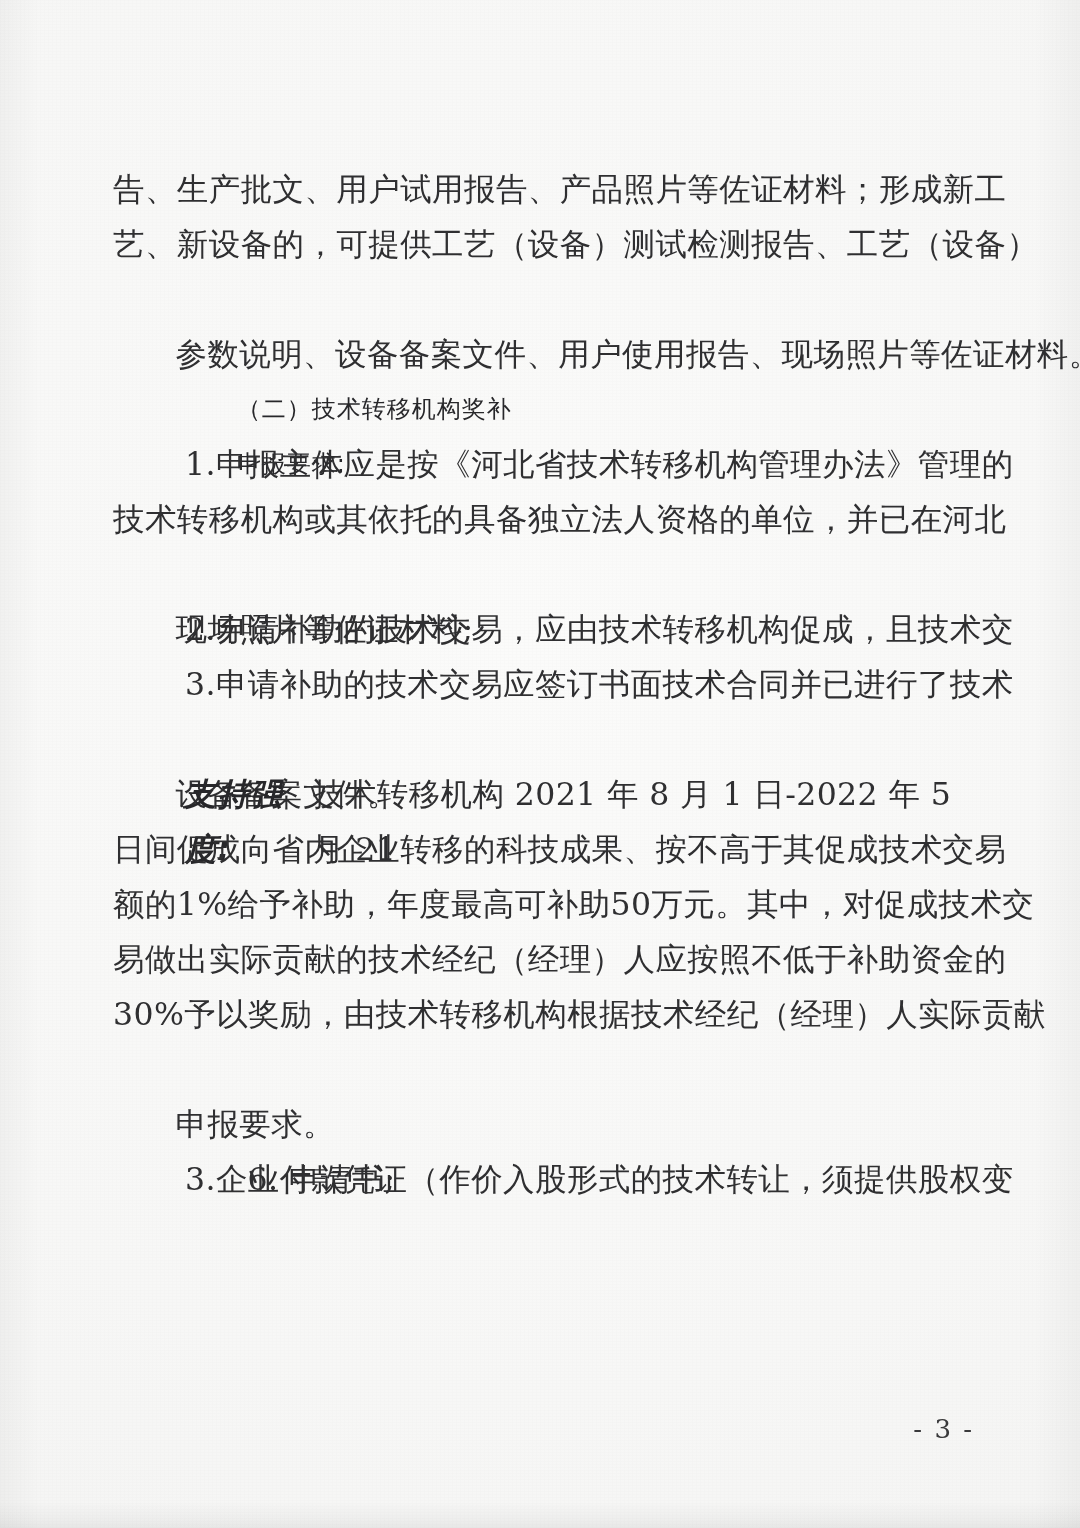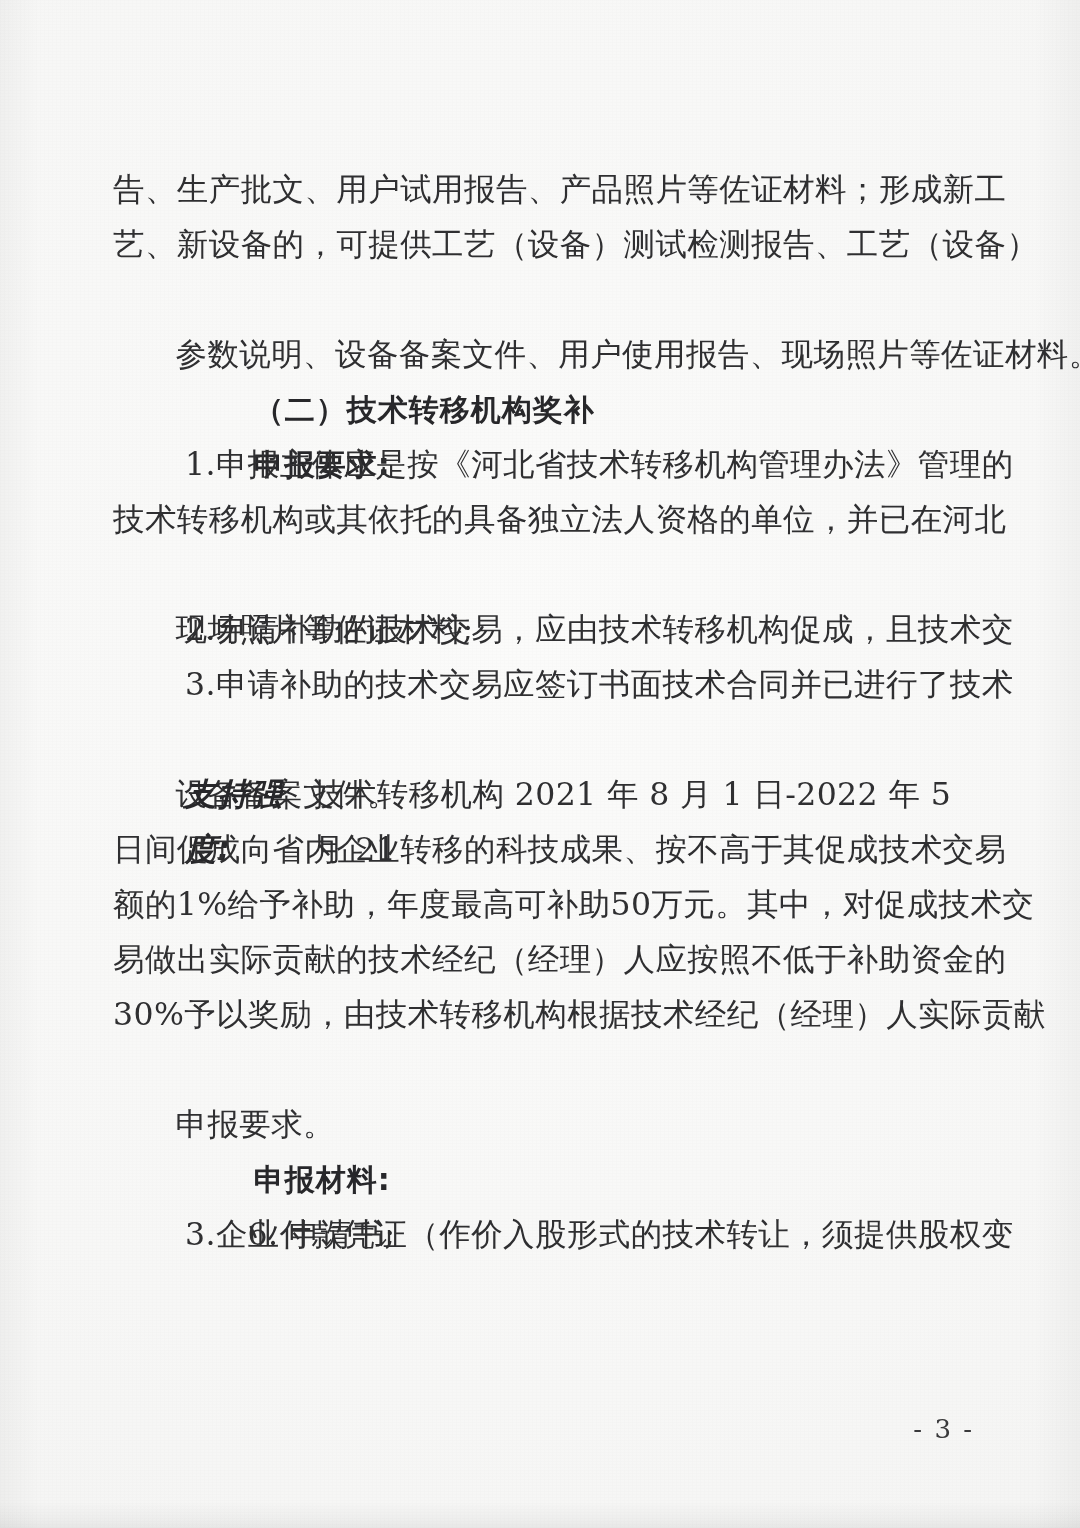--- a/index.html
+++ b/index.html
@@ -80,22 +80,22 @@
     display: flex;
     justify-content: space-between;
     white-space: normal;
   }
   .line.just > span { display: inline-block; }
 
   .indent { padding-left: 72px; }
 
   .hei {
     font-family: "DejaVu Sans", "Liberation Sans", sans-serif;
-    font-weight: 700;
-    font-size: 30px;
+    font-weight: 400;
+    font-size: 24px;
     letter-spacing: 1px;
     color: #27272a;
   }
 
   .lead-hei {
     font-family: "DejaVu Sans", "Liberation Sans", sans-serif;
     font-weight: 700;
     letter-spacing: 1px;
     color: #27272a;
     font-style: italic;
@@ -463,23 +463,20 @@
         <span>人</span>
         <span>实</span>
         <span>际</span>
         <span>贡</span>
         <span>献</span>
       </div>
     <div class="line">
       <span>申报要求。</span>
     </div>
 
-    <div class="line indent hei">
-      <span>申报材料:</span>
-    </div>
 
     <div class="line indent">
       <span>6. 申请书;</span>
     </div>
     <div class="line indent just">
 
     <span>3</span>
         <span>.</span>
         <span> </span>
         <span>企</span>

